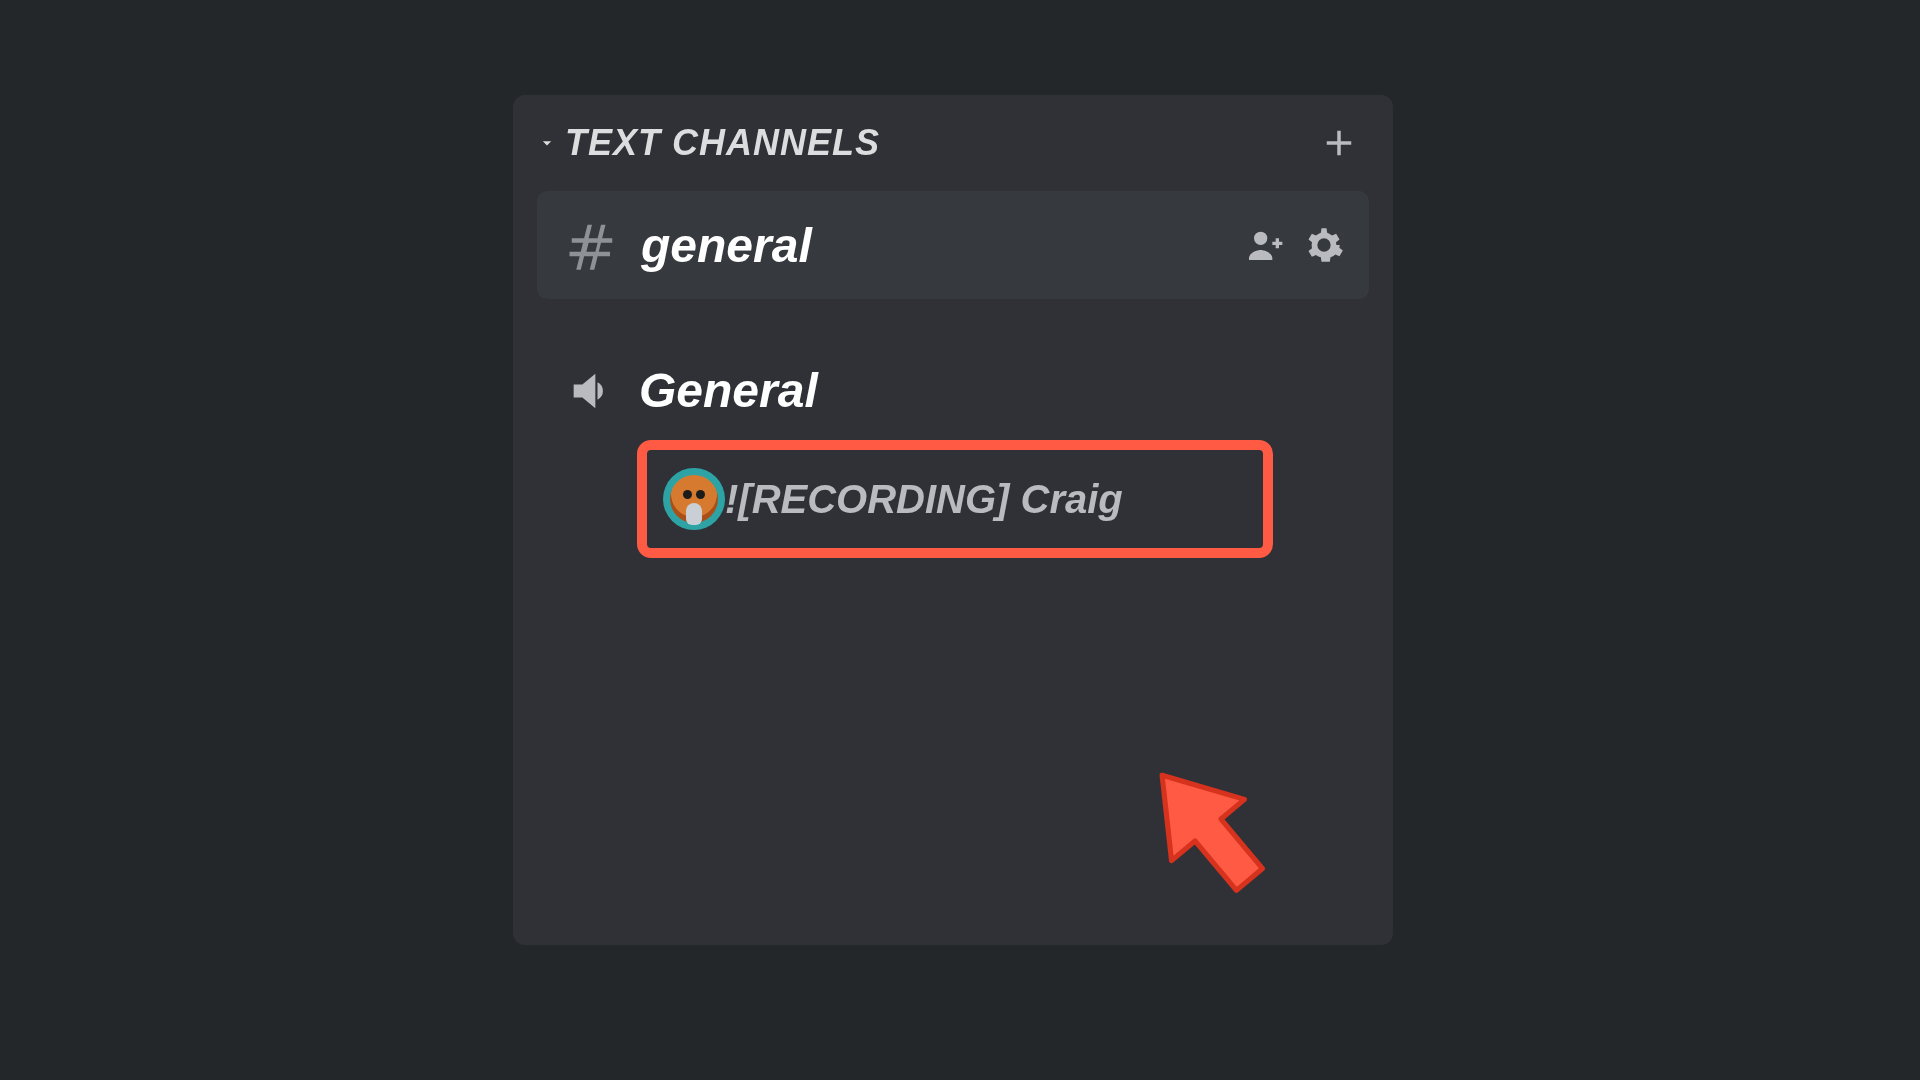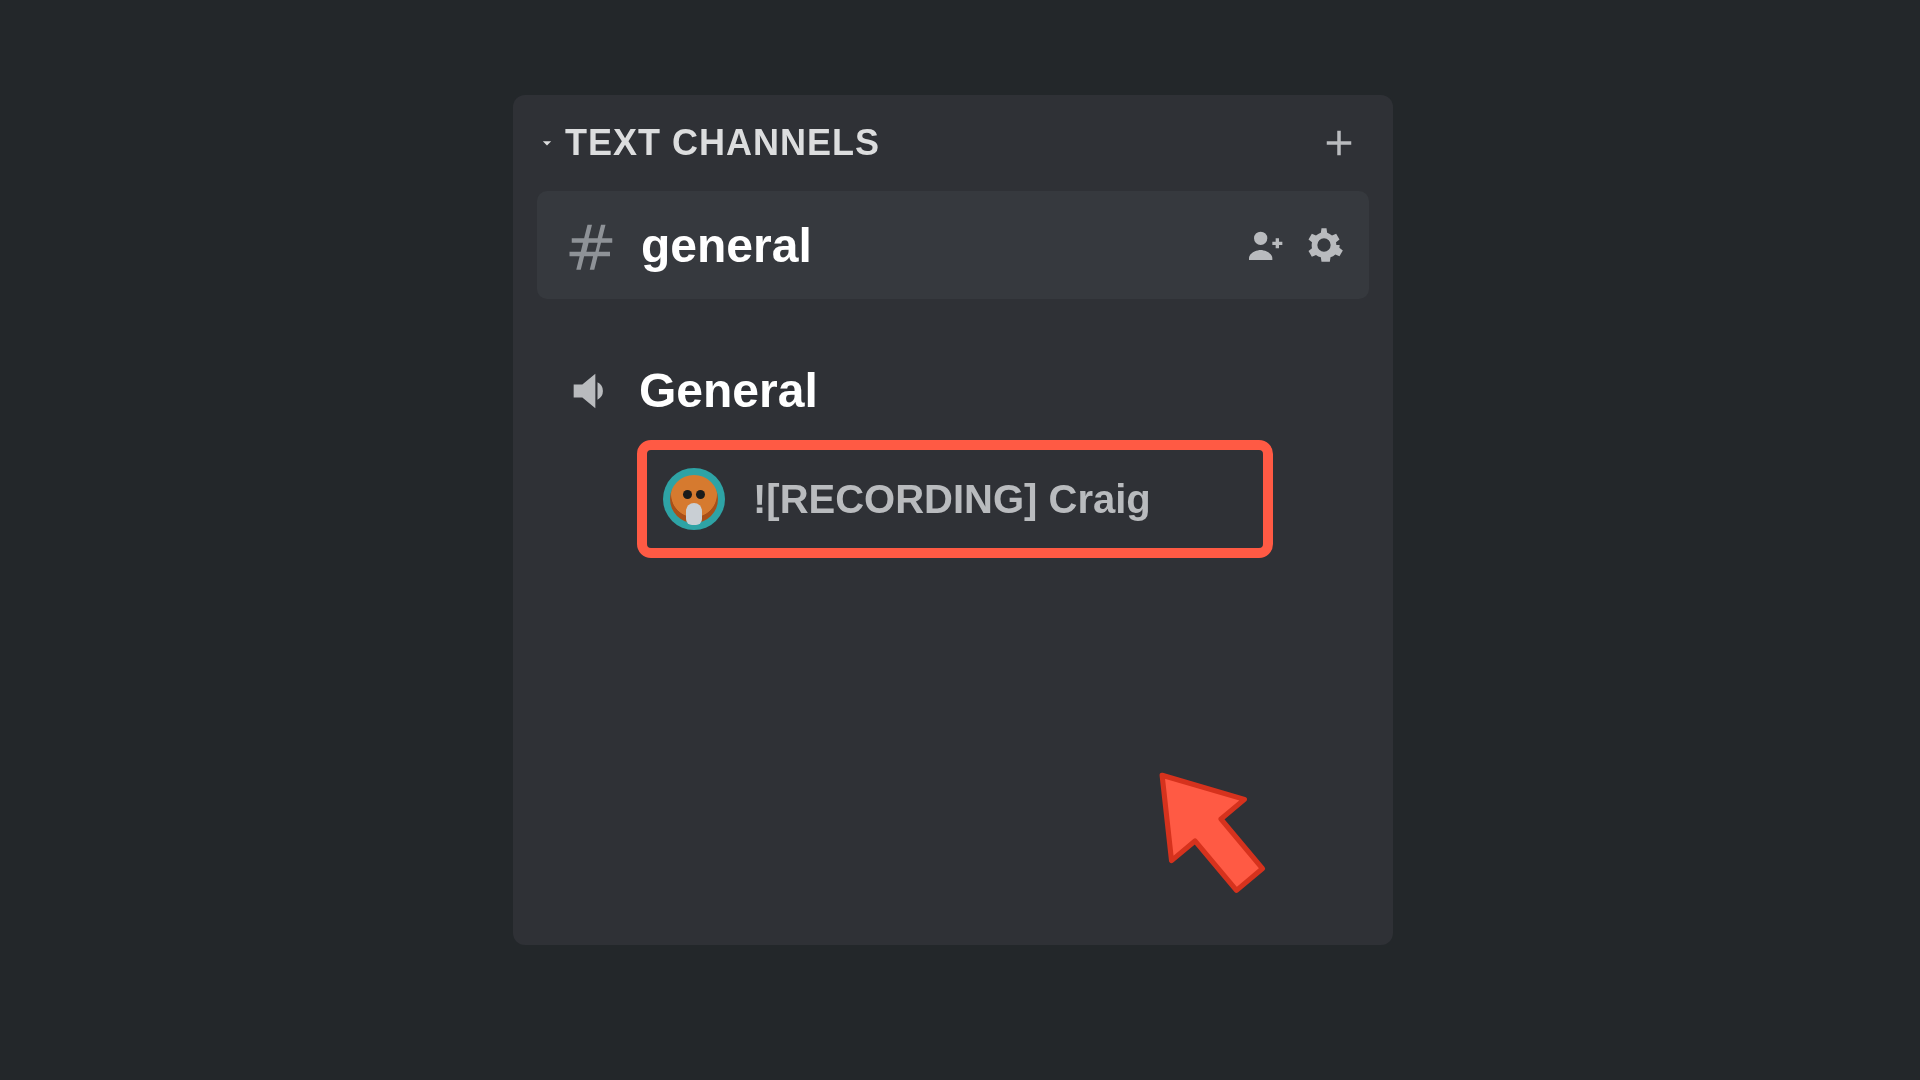--- a/index.html
+++ b/index.html
@@ -18,20 +18,21 @@
   }
   .panel {
     position: absolute;
     left: 513px;
     top: 95px;
     width: 880px;
     height: 850px;
     background: #2f3136;
     border-radius: 12px;
     padding: 14px 24px 40px 24px;
+    font-style: italic;
   }
   .cat-header {
     display: flex;
     align-items: center;
     justify-content: space-between;
     padding: 12px 8px 8px 0;
     cursor: pointer;
   }
   .cat-left {
     display: flex;
@@ -95,21 +96,20 @@
   .speaker-icon { width: 52px; height: 52px; color: #b9bbbe; }
   .voice-name {
     font-size: 48px;
     font-weight: 700;
     color: #ffffff;
   }
 
   .participant {
     display: flex;
     align-items: center;
-    gap: 28px;
     padding: 8px 18px;
     margin-left: 108px;
     border-radius: 6px;
     cursor: pointer;
     width: fit-content;
   }
   .participant .avatar {
     width: 62px; height: 62px; border-radius: 50%;
     display:block;
   }

